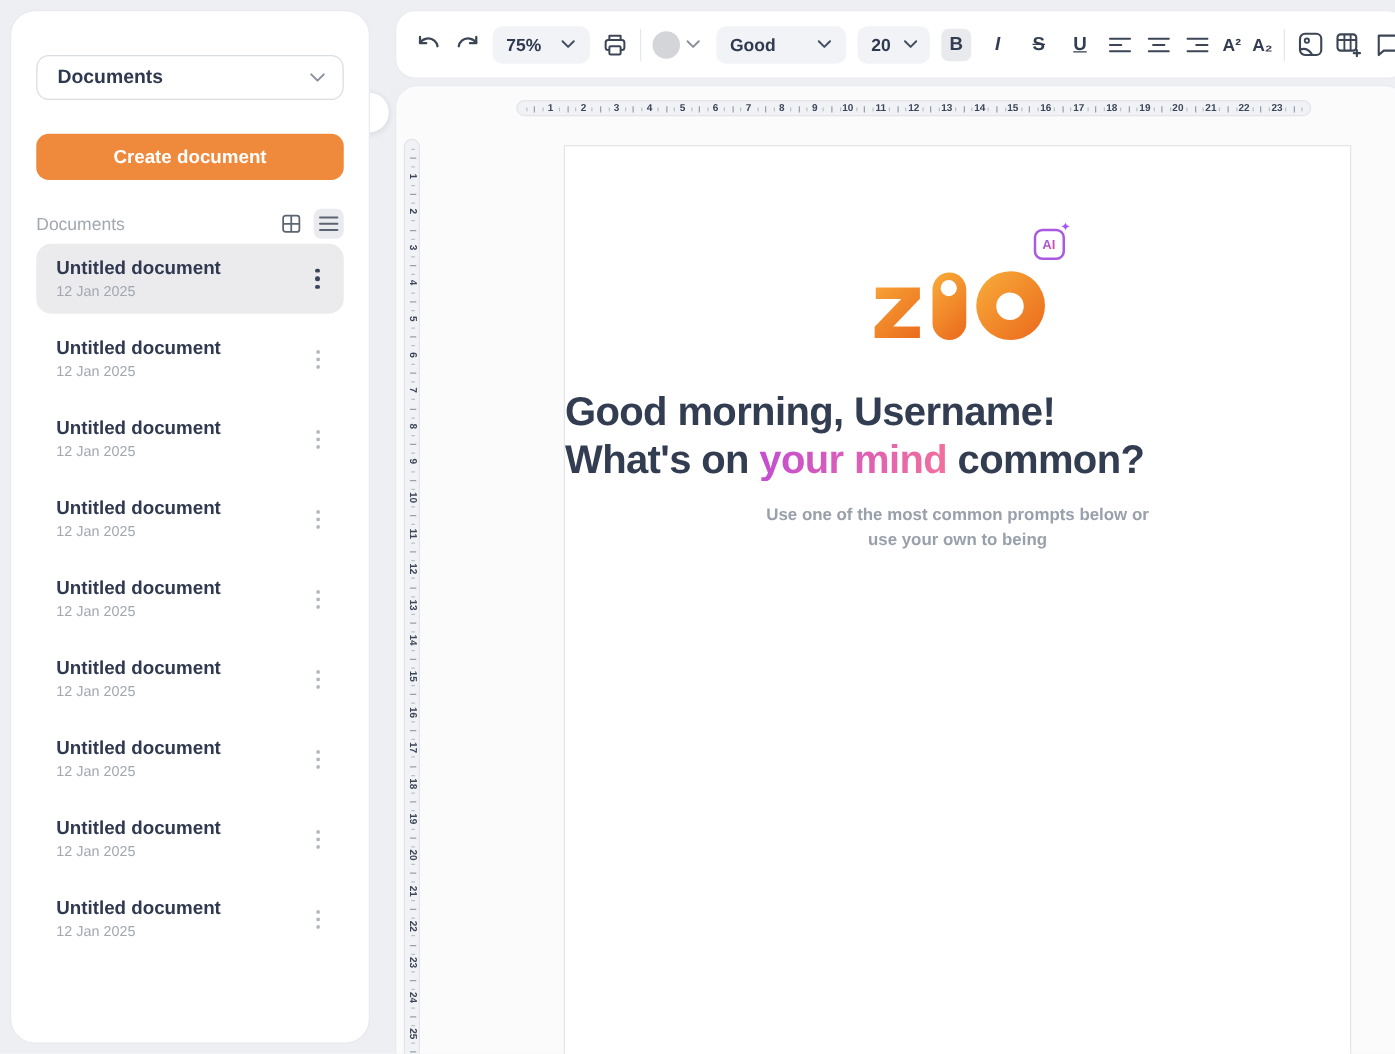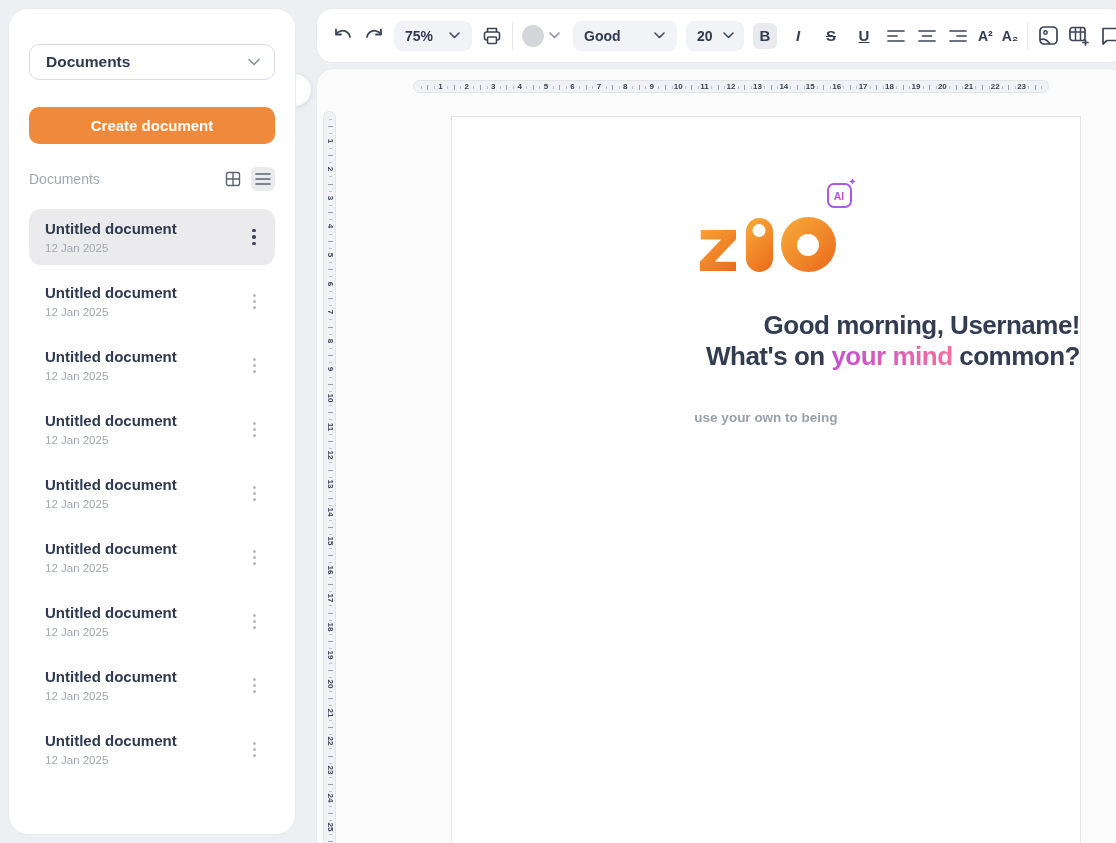--- a/index.html
+++ b/index.html
@@ -40,21 +40,21 @@
   .search-box {
     margin-top: 12px; height: 34px; background: #f0f1f4; border-radius: 10px;
     display: flex; align-items: center; gap: 9px; padding: 0 12px;
   }
   .search-box svg { flex: 0 0 auto; color: #9aa0ab; }
   .search-box input {
     border: none; outline: none; background: transparent; width: 100%;
     font-family: inherit; font-size: 14px; color: #2f3950;
   }
   .search-box input::placeholder { color: #a6abb5; }
-  .doc-list { margin-top: 18px; display: flex; flex-direction: column; gap: 8px; }
+  .doc-list { margin-top: 4px; display: flex; flex-direction: column; gap: 8px; }
   .doc-item {
     height: 56px; border-radius: 12px; display: flex; align-items: center;
     padding: 0 8px 0 16px; cursor: pointer;
   }
   .doc-item.selected { background: #ebebee; }
   .doc-main { flex: 1; }
   .doc-title { font-size: 15px; font-weight: 700; color: #2f3950; margin-bottom: 5px; }
   .doc-date { font-size: 11.5px; font-weight: 500; color: #a2a7b0; }
   .kebab {
     width: 26px; height: 32px; display: flex; flex-direction: column; gap: 3px;
@@ -168,21 +168,21 @@
     display: flex; align-items: center; justify-content: center;
   }
   .ai-badge .ai-txt {
     font-size: 10.5px; font-weight: 800;
     background: linear-gradient(135deg, #8b5cf6, #ec4899);
     -webkit-background-clip: text; background-clip: text; color: transparent;
   }
   .ai-badge .spark { position: absolute; top: -9px; right: -7px; font-size: 10px; color: #a855f7; font-style: normal; }
 
   .greet {
-    margin-top: 38px; text-align: right; font-size: 26px; font-weight: 700;
+    margin-top: 38px; text-align: left; font-size: 32px; font-weight: 700;
     color: #333d52; line-height: 1.2; letter-spacing: -0.5px;
   }
   .greet .hl {
     background: linear-gradient(90deg, #c44ed1, #f2709c);
     -webkit-background-clip: text; background-clip: text; color: transparent;
   }
   .sub {
     margin-top: 15px; text-align: center; font-size: 13.5px; font-weight: 600;
     color: #9aa0ab; line-height: 1.5;
   }
@@ -653,17 +653,17 @@
         </div>
       </div>
     </div>
 
     <h1 class="greet">
       <span>Good morning, Username!</span><br>
       <span>What's on </span><span class="hl">your mind</span><span> common?</span>
     </h1>
 
     <p class="sub">
-      <br>
+      <span>Use one of the most common prompts below or</span><br>
       <span>use your own to being</span>
     </p>
   </div>
 </div>
 
 </body></html>

